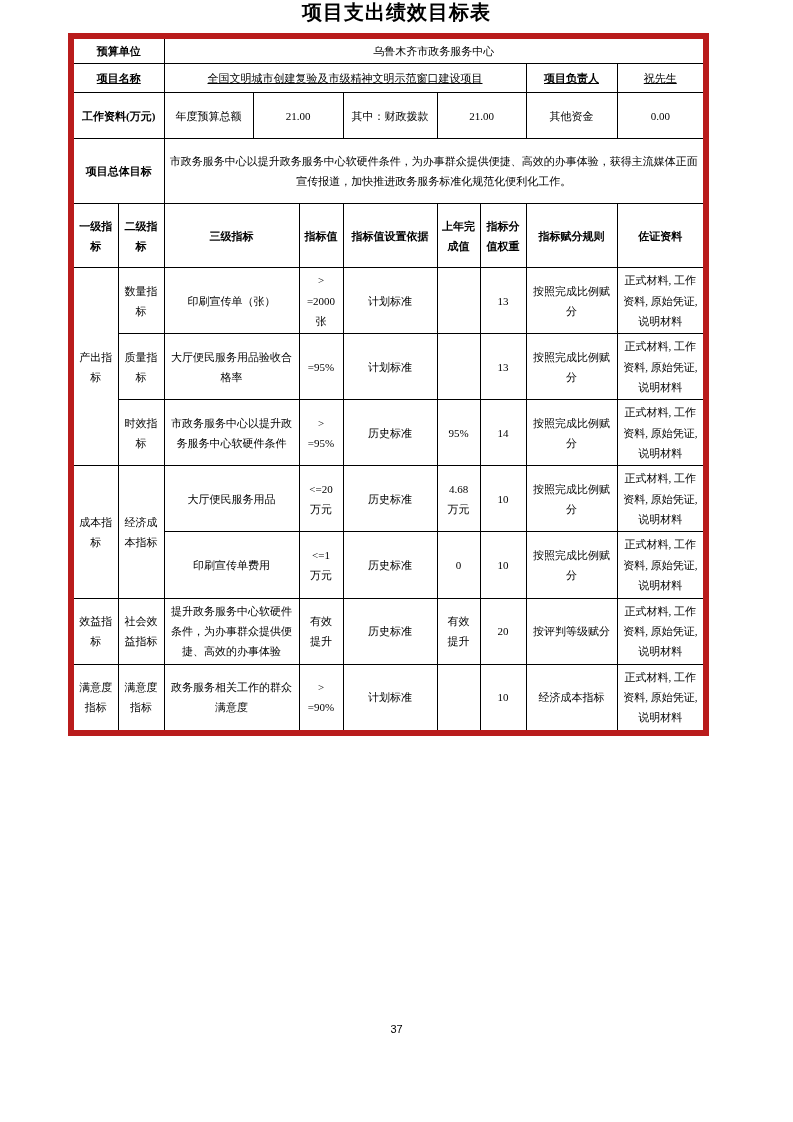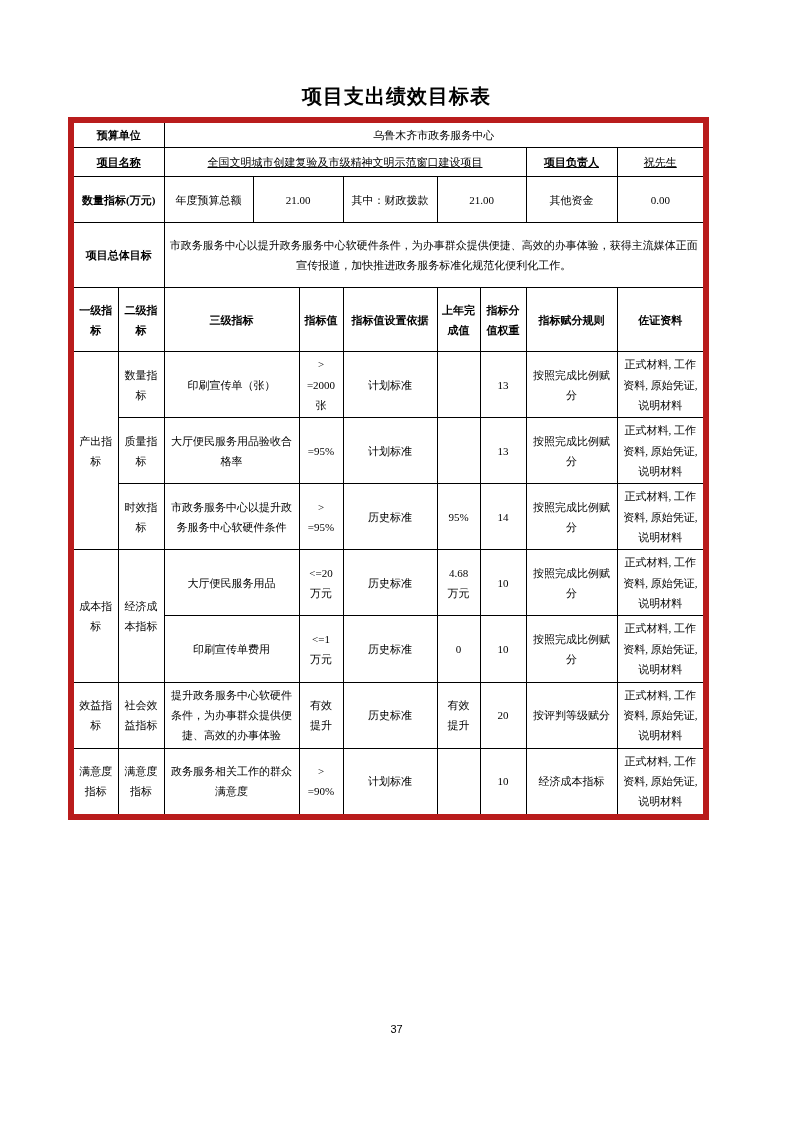--- a/index.html
+++ b/index.html
@@ -4,21 +4,20 @@
 <style>
   html,body{margin:0;padding:0;background:#888;}
   .page{
     position:relative;
     width:793px;height:1122px;
     margin:0 auto;
     background:#ffffff;
     font-family:"Liberation Serif","DejaVu Serif",serif;
     color:#000;
     box-sizing:border-box;
-    padding-top:84px;
   }
   .doc-title{
     margin:0;
     text-align:center;
     font-family:"Liberation Sans","DejaVu Sans",sans-serif;
     font-size:20px;
     font-weight:bold;
     letter-spacing:1px;
     line-height:24px;
   }
@@ -103,21 +102,21 @@
         <td class="lbl" colspan="2">预算单位</td>
         <td colspan="8">乌鲁木齐市政务服务中心</td>
       </tr>
       <tr class="r29">
         <td class="lbl" colspan="2">项目名称</td>
         <td colspan="6">全国文明城市创建复验及市级精神文明示范窗口建设项目</td>
         <td class="lbl">项目负责人</td>
         <td>祝先生</td>
       </tr>
       <tr class="r46">
-        <td class="lbl" colspan="2">数量指标(万元)</td>
+        <td class="lbl" colspan="2">工作资料(万元)</td>
         <td>年度预算总额</td>
         <td colspan="2">21.00</td>
         <td>其中：财政拨款</td>
         <td colspan="2">21.00</td>
         <td>其他资金</td>
         <td>0.00</td>
       </tr>
       <tr class="r65">
         <td class="lbl" colspan="2">项目总体目标</td>
         <td class="goal" colspan="8">市政务服务中心以提升政务服务中心软硬件条件，为办事群众提供便捷、高效的办事体验，获得主流媒体正面宣传报道，加快推进政务服务标准化规范化便利化工作。</td>

